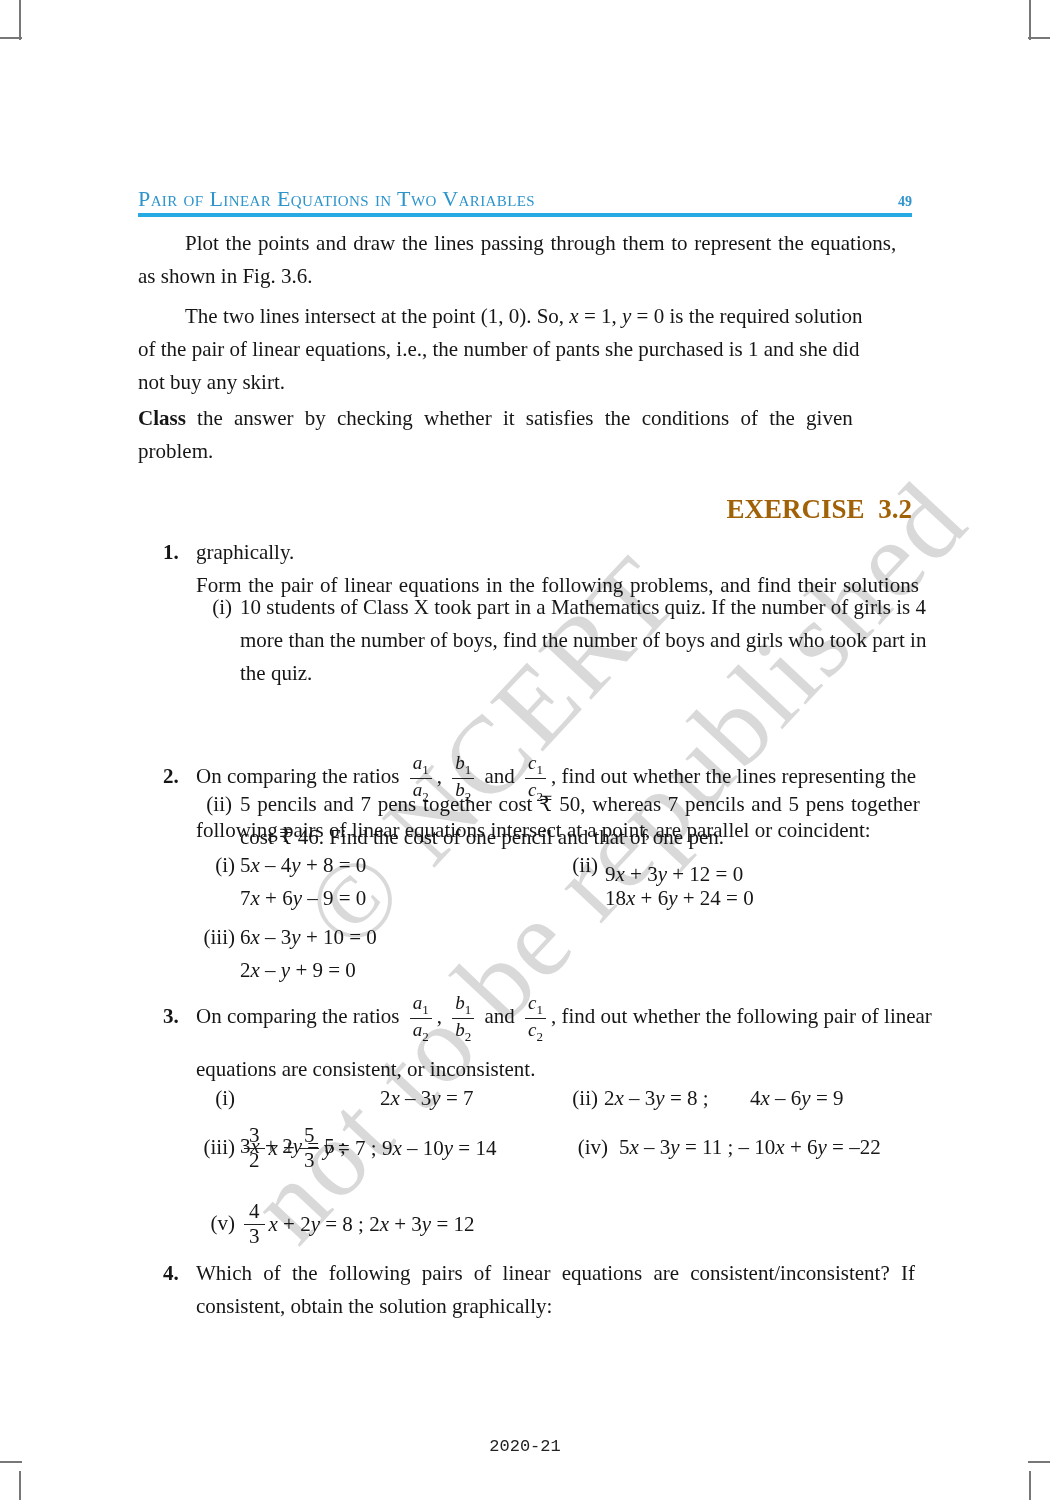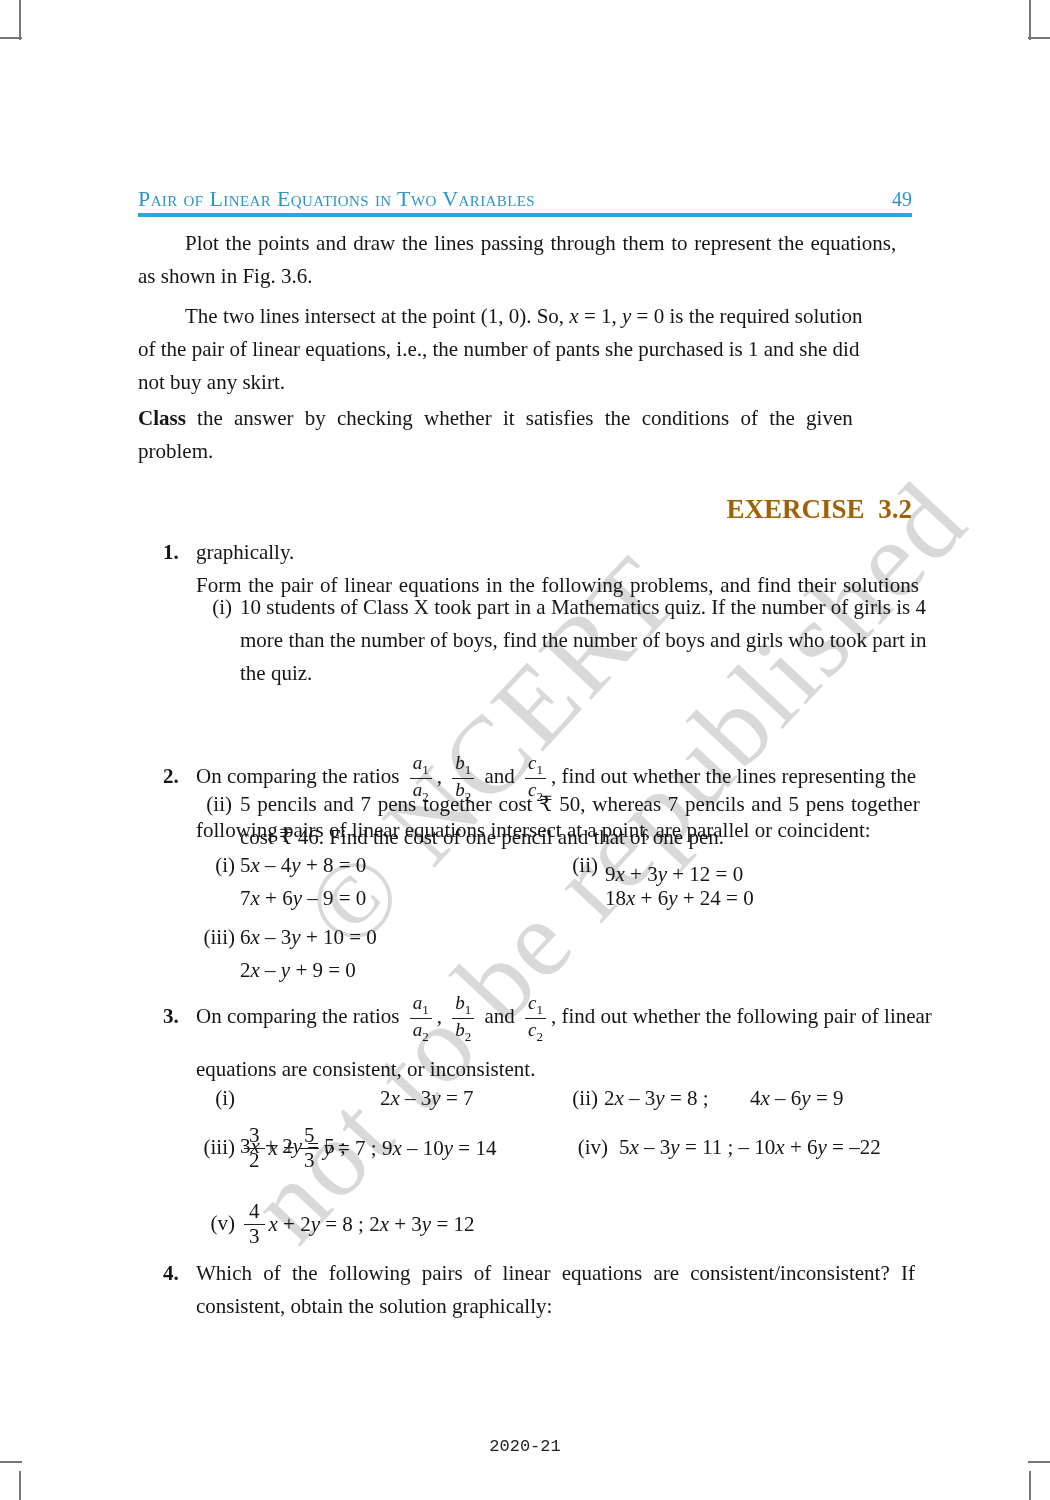--- a/index.html
+++ b/index.html
@@ -15,21 +15,21 @@
     position:absolute; left:-180px; top:648px; width:1460px;
     transform:rotate(-47deg); transform-origin:center;
     text-align:center; font-size:110px; line-height:1.45;
     color:#d9d9d9; letter-spacing:3px; white-space:nowrap;
     font-family:"Liberation Serif",serif; z-index:0;
   }
   .content { position:absolute; left:138px; top:0; width:774px; height:1452px; z-index:1; }
   .abs { position:absolute; left:0; width:774px; }
   .hdr { display:flex; justify-content:space-between; align-items:baseline; color:#2d94cc; }
   .htitle { font-variant:small-caps; font-size:22px; letter-spacing:0.4px; }
-  .hpage { font-size:20px; }
+  .hpage { font-size:14px;font-weight:bold; }
   .rule { background:#27aae1; height:4px; }
   .ln { height:33px; line-height:33px; font-size:21px; white-space:nowrap; }
   .ind { padding-left:47px; }
   .sp6 { word-spacing:6px; }
   .sp1 { word-spacing:1.5px; }
   .exheading { text-align:right; color:#a16207; font-weight:bold; font-size:27px; word-spacing:7px; }
   .qnum { position:absolute; left:25px; font-weight:bold; font-size:21px; line-height:33px; }
   .qbody { margin-left:58px; }
   .item { position:relative; margin-left:102px; }
   .ilabel { position:absolute; width:60px; text-align:right; font-size:21px; line-height:33px; }

